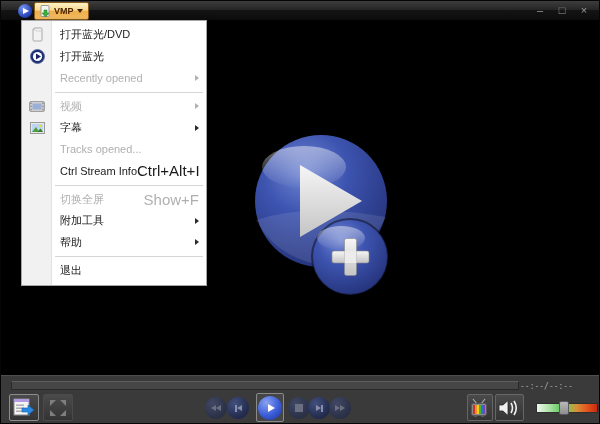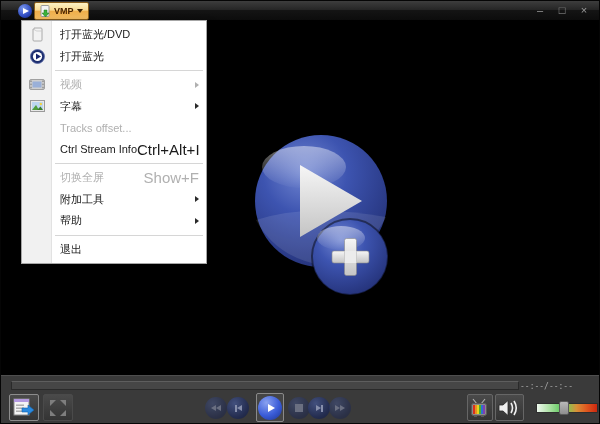--- a/index.html
+++ b/index.html
@@ -182,20 +182,25 @@
         <svg width="15" height="15" viewBox="0 0 15 15">
             <circle cx="7.5" cy="7.5" r="7" fill="#1c2e6e" stroke="#5a6aa8" stroke-width="0.8"></circle>
             <circle cx="7.5" cy="7.5" r="4.6" fill="#ffffff"></circle>
             <polygon points="6,4.5 6,10.5 11,7.5" fill="#16246e"></polygon>
           </svg>
       </span>
       <span class="mil">打开蓝光</span>
     </div>
 
 
+    <div class="mi dis">
+      <span class="mic"></span>
+      <span class="mil">Recently opened</span>
+      <span class="mia"></span>
+    </div>
 
     <div class="msep"></div>
 
     <div class="mi dis">
       <span class="mic">
         <svg width="16" height="11" viewBox="0 0 16 11">
             <rect x="0.5" y="0.5" width="15" height="10" rx="1.5" fill="#cfcfcf" stroke="#a0a0a0"></rect>
             <rect x="3.5" y="2.5" width="9" height="6" fill="#9ab0d8"></rect>
             <rect x="1.3" y="1.5" width="1.4" height="1.6" fill="#8a8a8a"></rect>
             <rect x="1.3" y="4.6" width="1.4" height="1.6" fill="#8a8a8a"></rect>
@@ -219,21 +224,21 @@
             <path d="M7 10 L10.5 6.5 L13 10 Z" fill="#3a7e2c"></path>
             <circle cx="10.8" cy="4" r="1.2" fill="#f5d33c"></circle>
           </svg>
       </span>
       <span class="mil">字幕</span>
       <span class="mia"></span>
     </div>
 
     <div class="mi dis">
       <span class="mic"></span>
-      <span class="mil">Tracks offset...</span>
+      <span class="mil">Tracks opened...</span>
     </div>
 
     <div class="mi">
       <span class="mic"></span>
       <span class="mil">Ctrl Stream Info</span>
       <span class="mis">Ctrl+Alt+I</span>
     </div>
 
     <div class="msep"></div>
 

